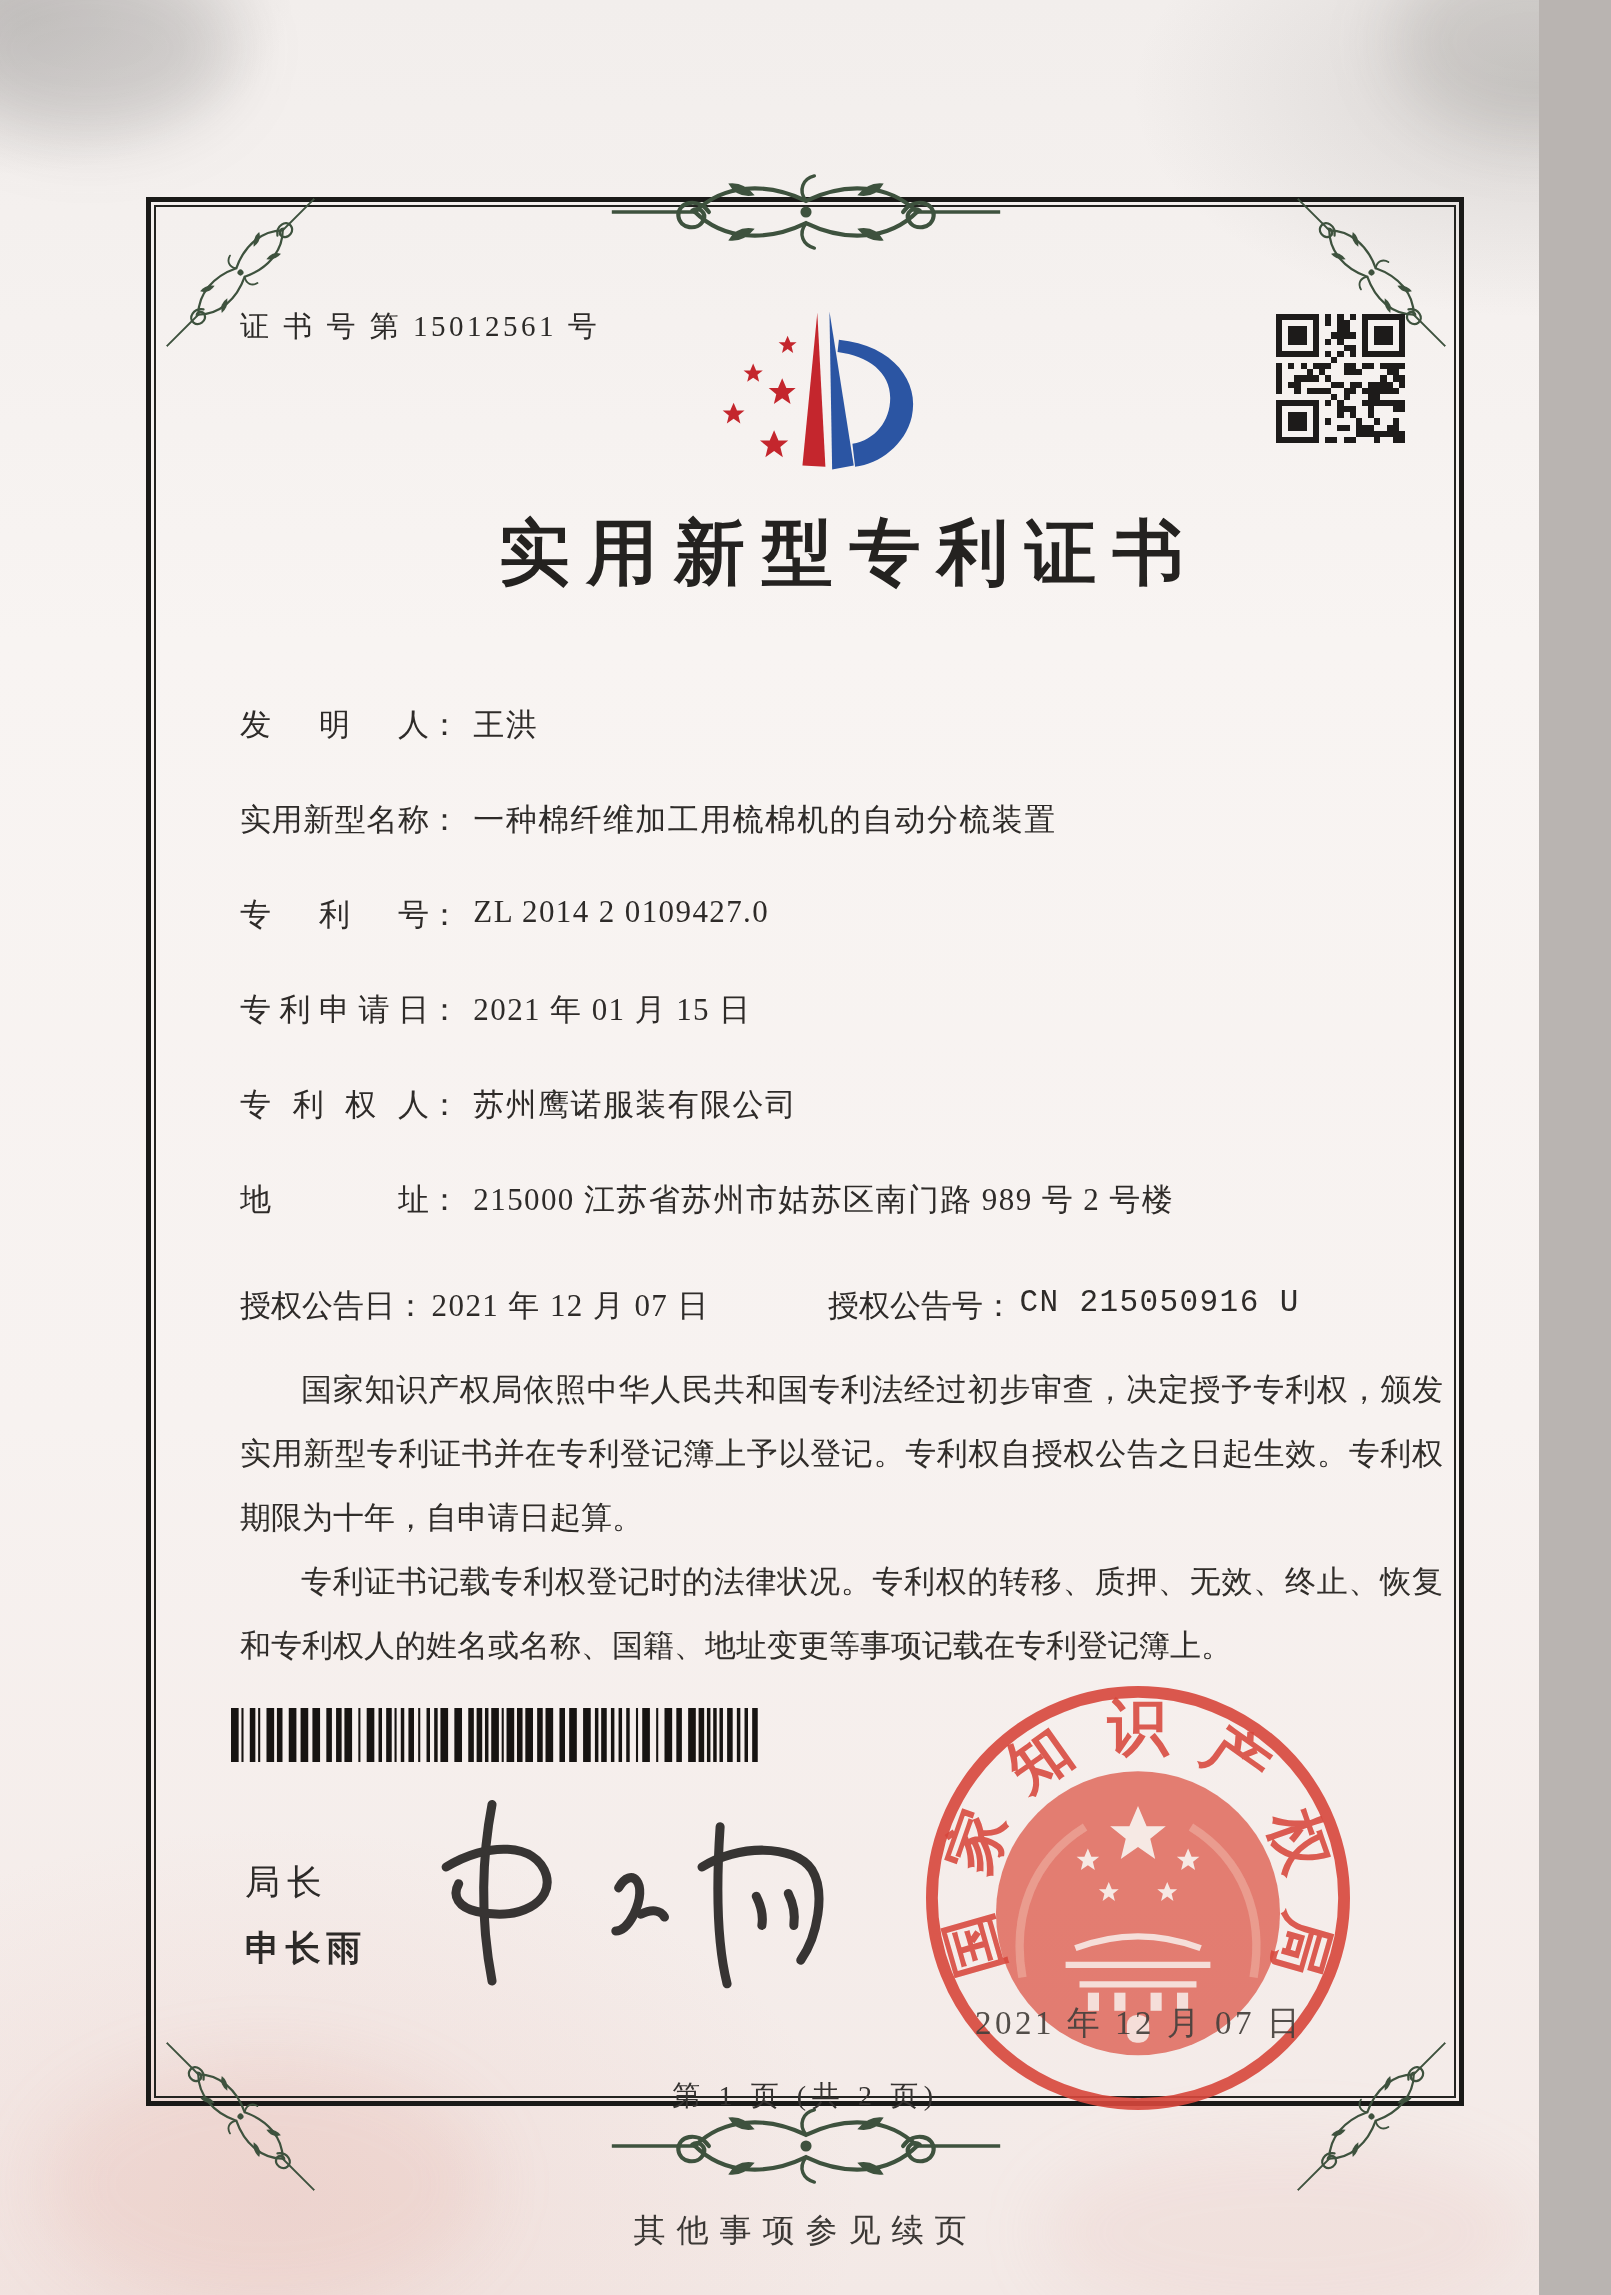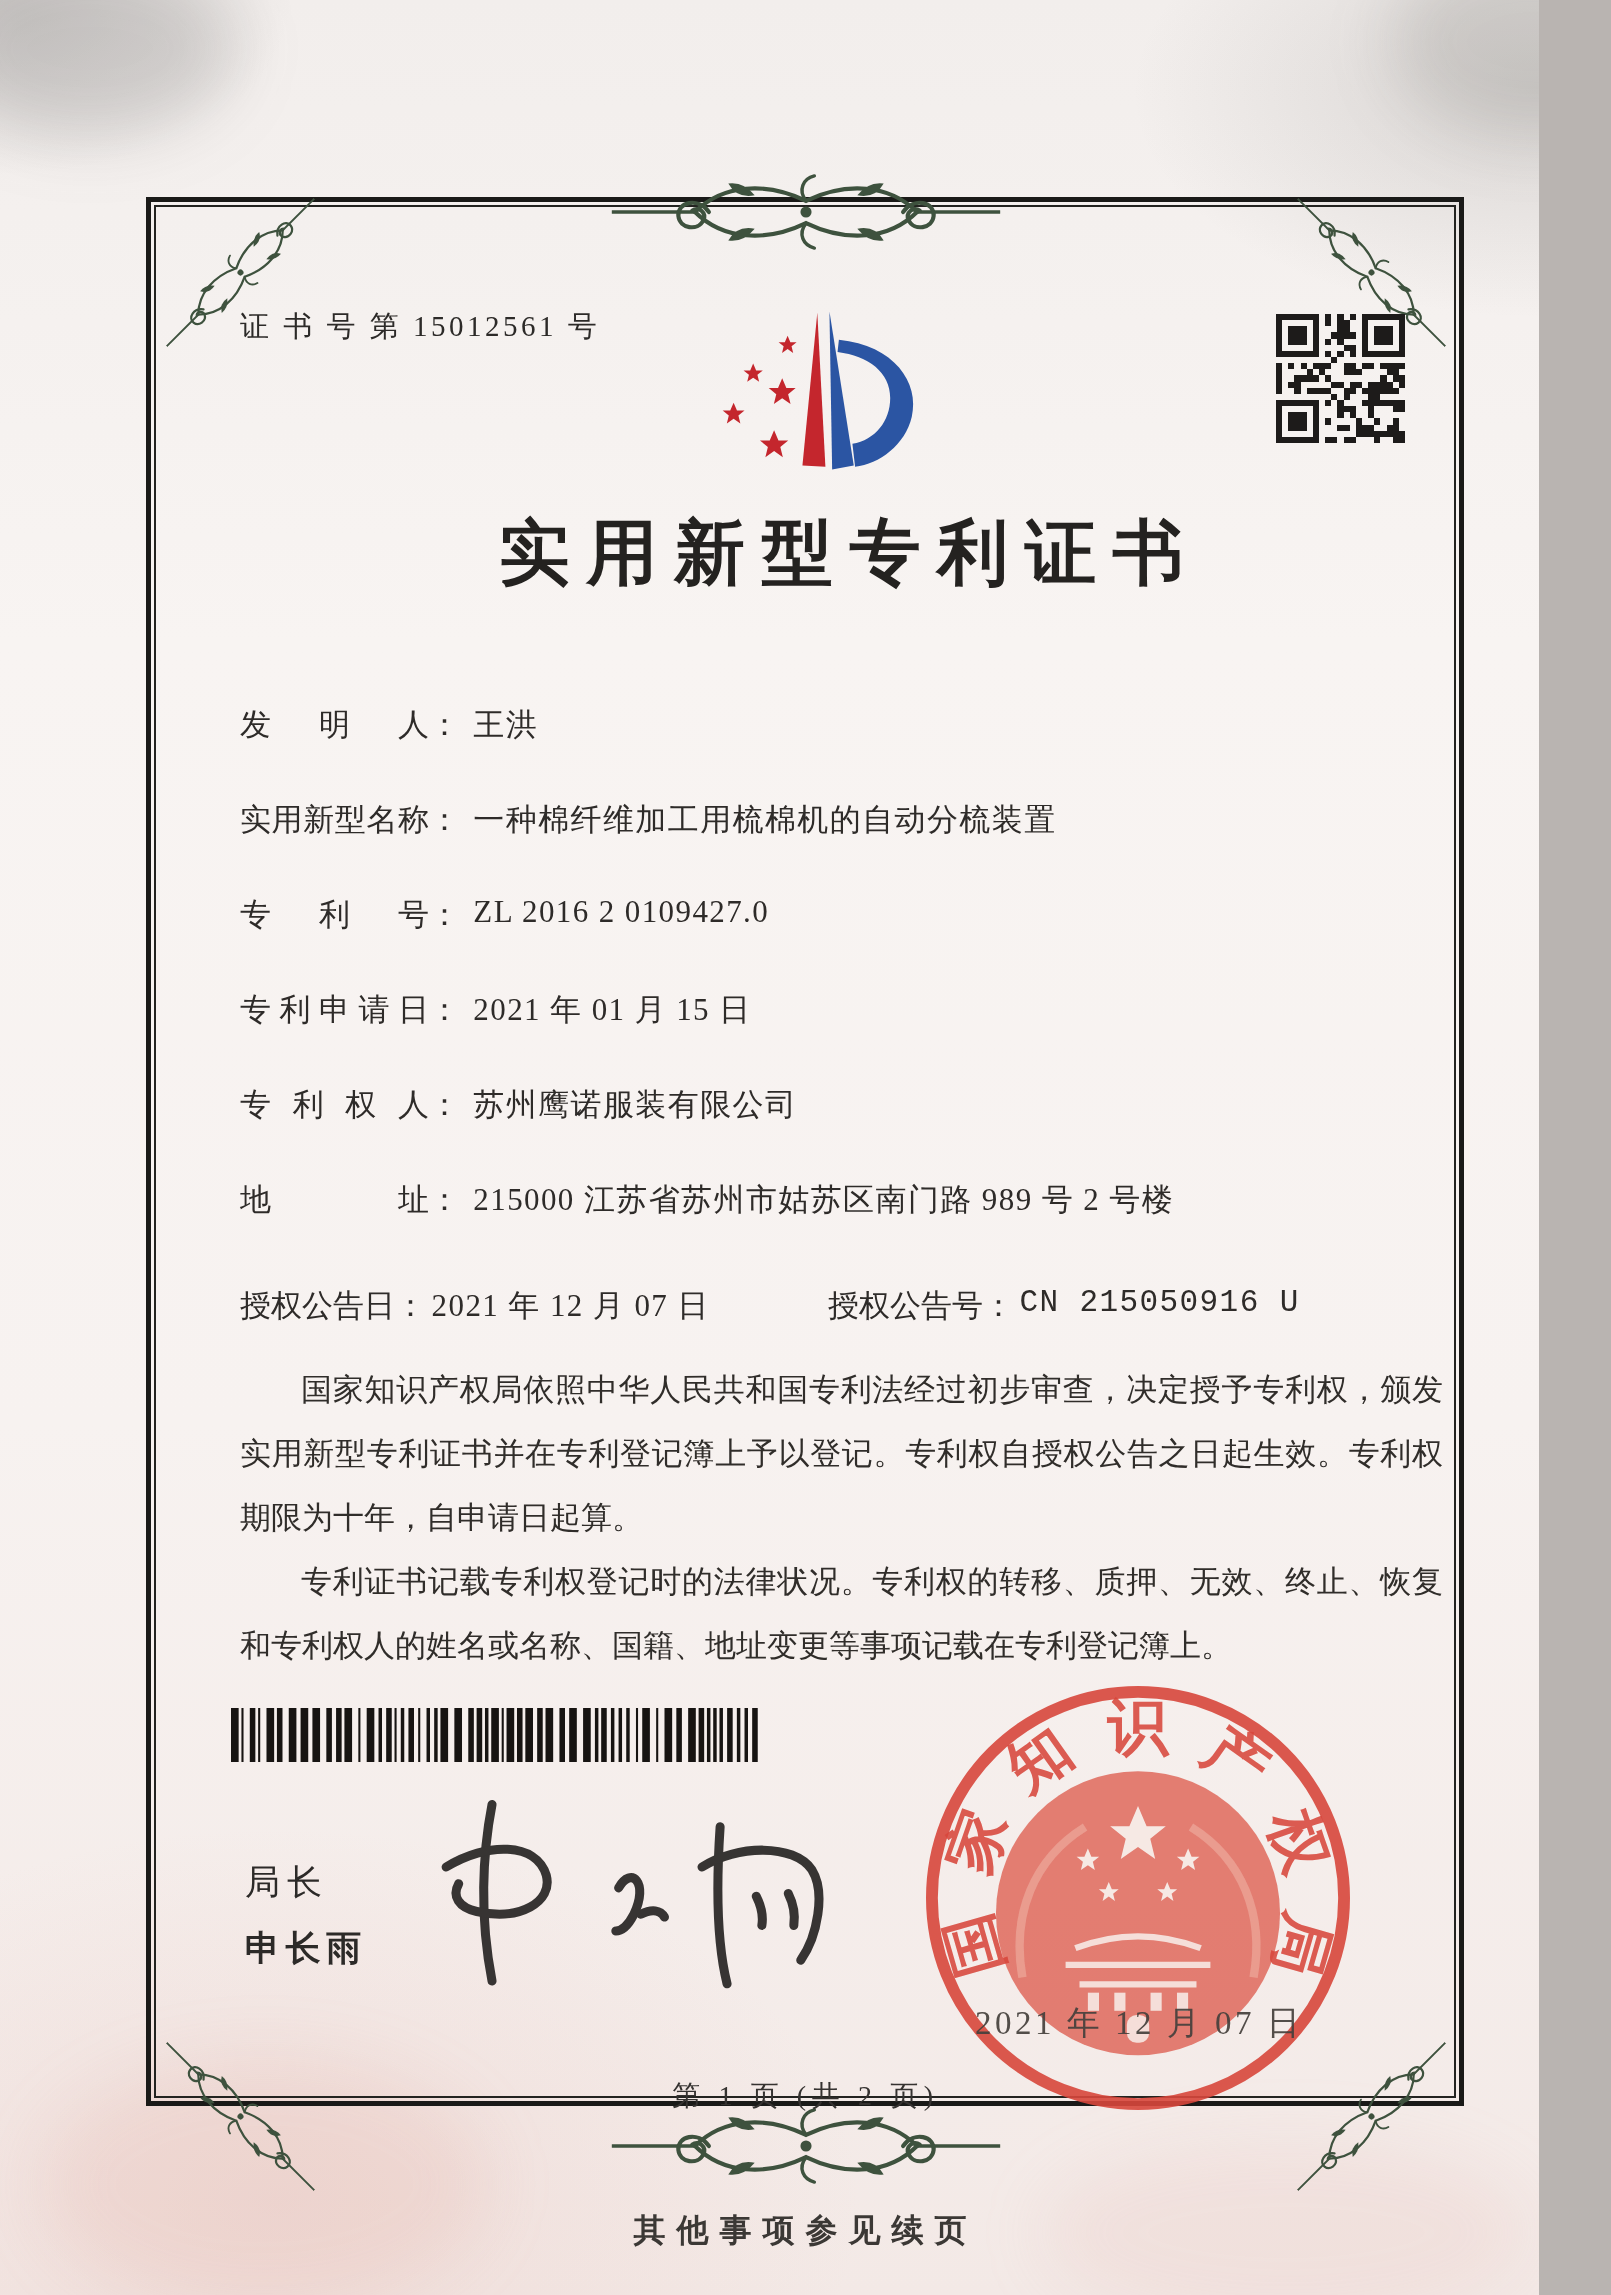--- a/index.html
+++ b/index.html
@@ -83,21 +83,21 @@
     position:absolute;left:920px;top:2001px;width:438px;text-align:center;
     font-size:33px;color:#45403c;letter-spacing:3.5px;opacity:.92;z-index:5;white-space:nowrap;
   }
 
   .page-info{
     position:absolute;left:0;width:1611px;top:2077px;text-align:center;
     font-size:28px;letter-spacing:5.6px;color:#353230;
   }
   .cont-note{
     position:absolute;left:0;width:1611px;top:2209px;text-align:center;
-    font-size:32px;letter-spacing:11px;color:#3b3835;font-weight:bold;
+    font-size:32px;letter-spacing:11px;color:#3b3835;
   }
 </style>
 </head>
 <body>
 
 <div class="photo">
 
   <div class="stain s1"></div>
   <div class="stain s2"></div>
   <div class="stain s3"></div>
@@ -410,21 +410,21 @@
     <div class="frow">
       <span class="flabel">发明人</span><span class="fcolon">：</span>
       <span class="fvalue">王洪</span>
     </div>
     <div class="frow">
       <span class="flabel">实用新型名称</span><span class="fcolon">：</span>
       <span class="fvalue">一种棉纤维加工用梳棉机的自动分梳装置</span>
     </div>
     <div class="frow">
       <span class="flabel">专利号</span><span class="fcolon">：</span>
-      <span class="fvalue">ZL 2016 2 0109427.0</span>
+      <span class="fvalue">ZL 2014 2 0109427.0</span>
     </div>
     <div class="frow">
       <span class="flabel">专利申请日</span><span class="fcolon">：</span>
       <span class="fvalue">2021 年 01 月 15 日</span>
     </div>
     <div class="frow">
       <span class="flabel">专利权人</span><span class="fcolon">：</span>
       <span class="fvalue">苏州鹰诺服装有限公司</span>
     </div>
     <div class="frow">

